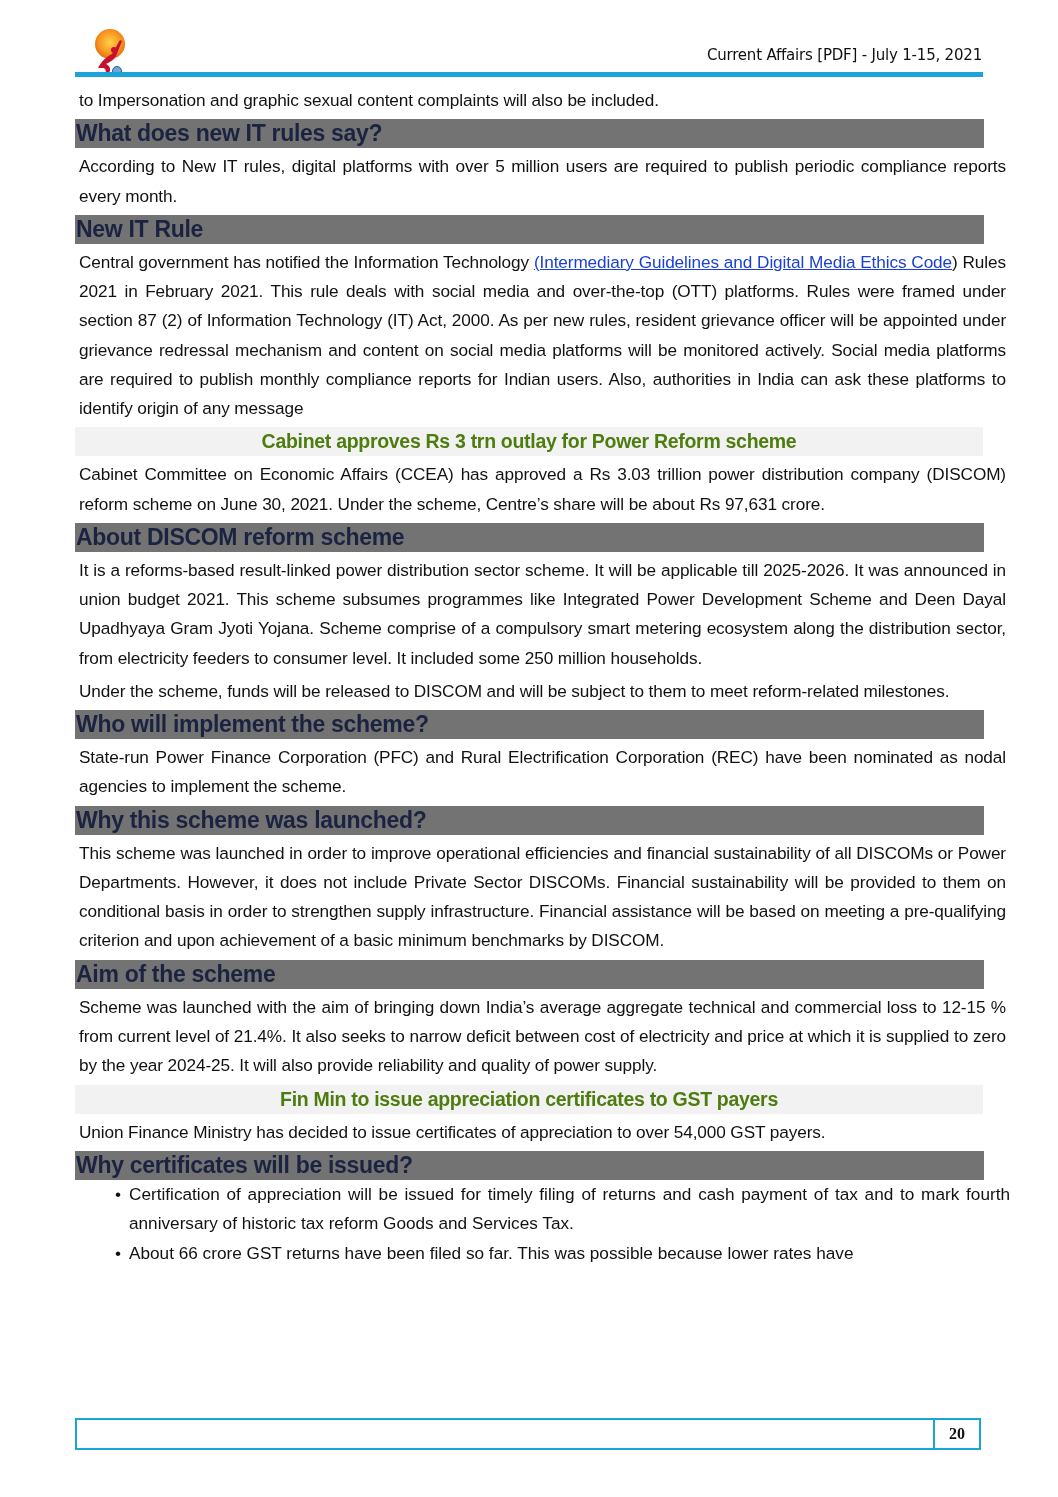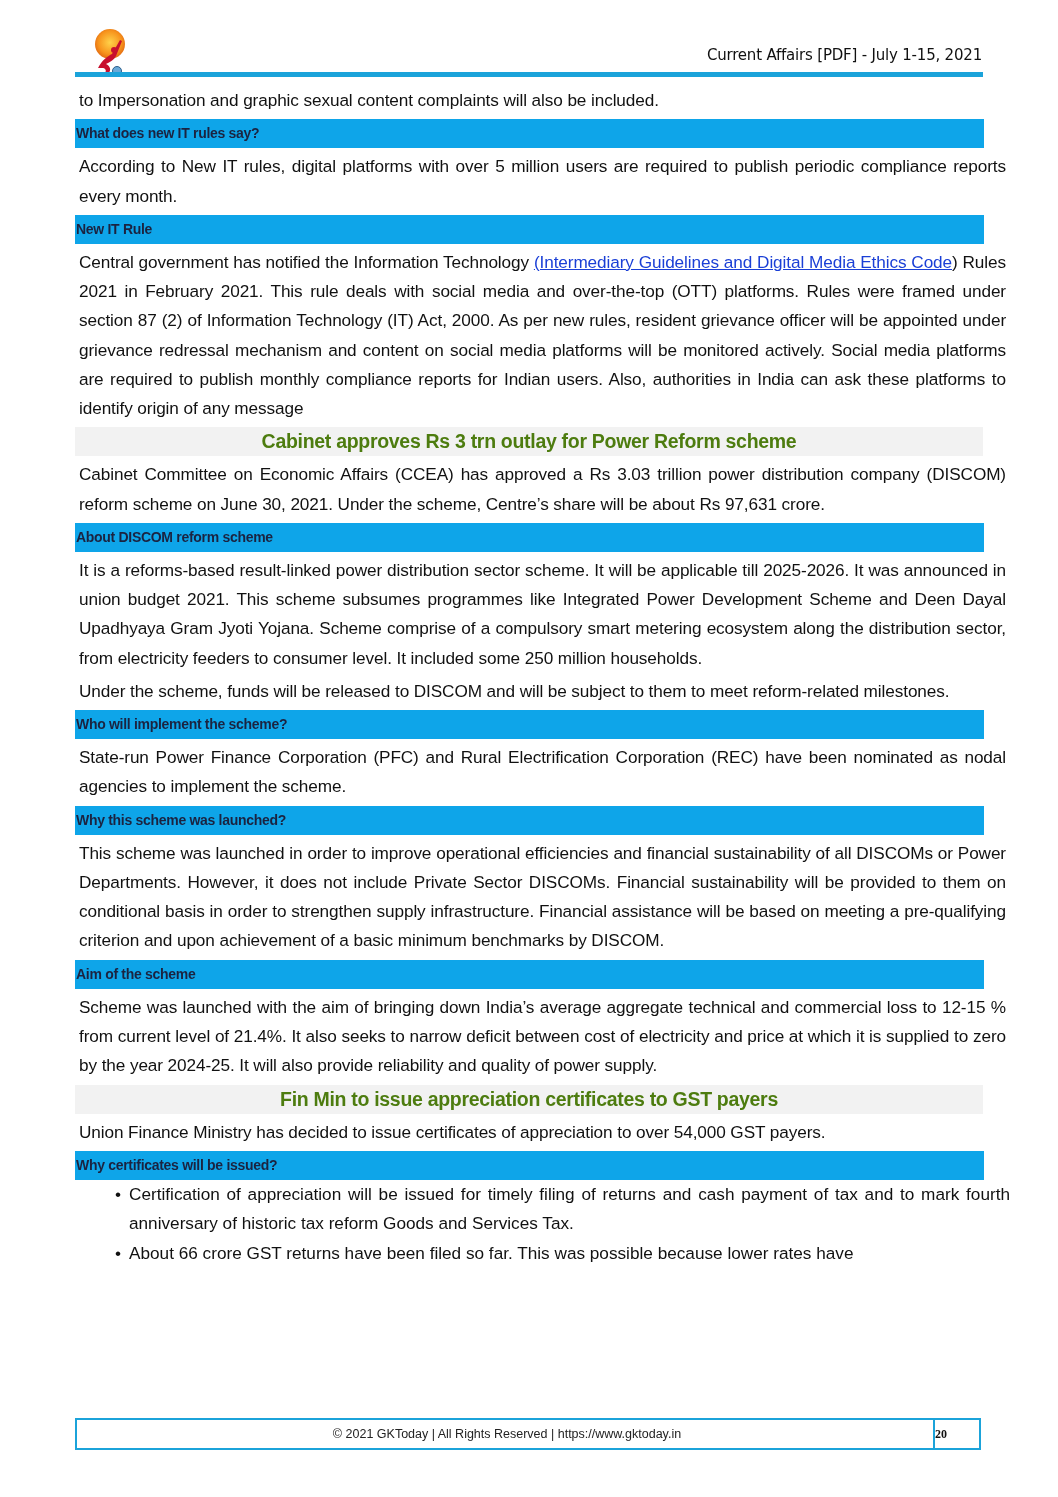--- a/index.html
+++ b/index.html
@@ -3,30 +3,30 @@
 <meta charset="utf-8">
 <style>
   html, body { margin: 0; padding: 0; background: #ffffff; }
   body { width: 1058px; height: 1497px; position: relative; overflow: hidden; font-family: "Liberation Sans", sans-serif; color: #111; }
   .header { position: absolute; left: 0; top: 0; width: 1058px; height: 80px; }
   .logo { position: absolute; left: 90px; top: 28px; width: 42px; height: 50px; }
   .header-title { position: absolute; right: 76px; top: 46px; font-size: 15px; color: #111; font-family: "DejaVu Sans", sans-serif; letter-spacing: -0.2px; text-align: right; }
   .header-rule { position: absolute; left: 75px; top: 72px; width: 908px; height: 5px; background: #1ba3da; }
   .content { position: absolute; left: 75px; top: 82px; width: 935px; }
   .para { font-size: 17.2px; line-height: 29.2px; margin: 4px; text-align: justify; letter-spacing: -0.1px; font-family: Liberation Sans, sans-serif; transform-origin: left; }
-  .sub { background: #0ea5e9; width: 908px; font-weight: bold; font-size: 14px; line-height: 29.2px; color: #1b2340; margin: 0; padding-left: 1px; letter-spacing: -0.3px; }
+  .sub { background: #737373; width: 908px; font-weight: bold; font-size: 23px; line-height: 29.2px; color: #1b2340; margin: 0; padding-left: 1px; letter-spacing: -0.3px; }
   .main { background: #f2f2f2; width: 908px; font-weight: bold; font-size: 19.5px; line-height: 29.2px; color: #4d7c0f; text-align: center; margin: 0; letter-spacing: -0.3px; }
   a.link { color: #1a3fd6; text-decoration: underline; }
   ul.bullets { margin: 0; padding-left: 54px; list-style: none; }
   ul.bullets li { position: relative; font-size: 17.2px; line-height: 29.2px; text-align: justify; }
   ul.bullets li .dot { position: absolute; left: -14px; top: 0; }
   .footer { position: absolute; left: 75px; top: 1418px; width: 906px; height: 32px; border: 2px solid #1ba3da; box-sizing: border-box; }
   .footer-text { position: absolute; left: 0; width: 860px; top: 0; line-height: 28px; text-align: center; font-size: 12.5px; color: #222; }
   .footer-sep { position: absolute; right: 44px; top: 0; width: 2px; height: 28px; background: #1ba3da; }
-  .page-num { position: absolute; right: 0; width: 44px; top: 0; line-height: 28px; text-align: left; font-weight: bold; font-size: 12px; font-family: "Liberation Serif", serif; }
+  .page-num { position: absolute; right: 0; width: 44px; top: 0; line-height: 28px; text-align: center; font-weight: bold; font-size: 16px; font-family: "Liberation Serif", serif; }
 </style>
 </head>
 <body>
 
 <div class="header">
   <div class="logo">
     <svg width="42" height="50" viewBox="0 0 42 50">
       <defs>
         <radialGradient id="sun" cx="50%" cy="45%" r="55%">
           <stop offset="0%" stop-color="#ffd24a"></stop>
@@ -64,16 +64,15 @@
     <h2 class="main">Fin Min to issue appreciation certificates to GST payers</h2>
     <p class="para">Union Finance Ministry has decided to issue certificates of appreciation to over 54,000 GST payers.</p>
     <h3 class="sub">Why certificates will be issued?</h3>
     <ul class="bullets">
       <li><span class="dot">•</span><span>Certification of appreciation will be issued for timely filing of returns and cash payment of tax and to mark fourth anniversary of historic tax reform Goods and Services Tax.</span></li>
       <li><span class="dot">•</span><span>About 66 crore GST returns have been filed so far. This was possible because lower rates have</span></li>
     </ul>
   </div>
 
 <div class="footer">
-  <div class="footer-text">© 2021 GKToday | All Rights Reserved | https://www.gktoday.in</div>
   <div class="footer-sep"></div>
   <div class="page-num">20</div>
 </div>
 
 </body></html>

